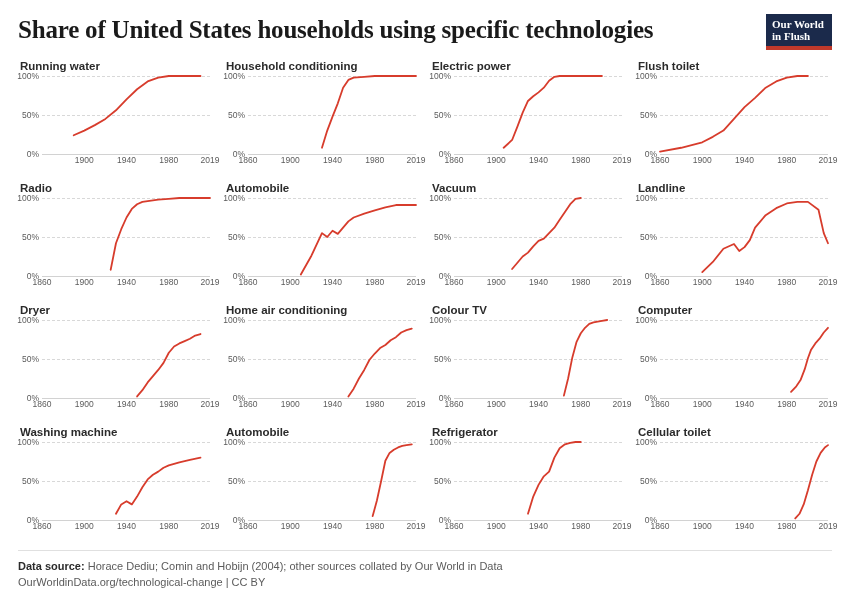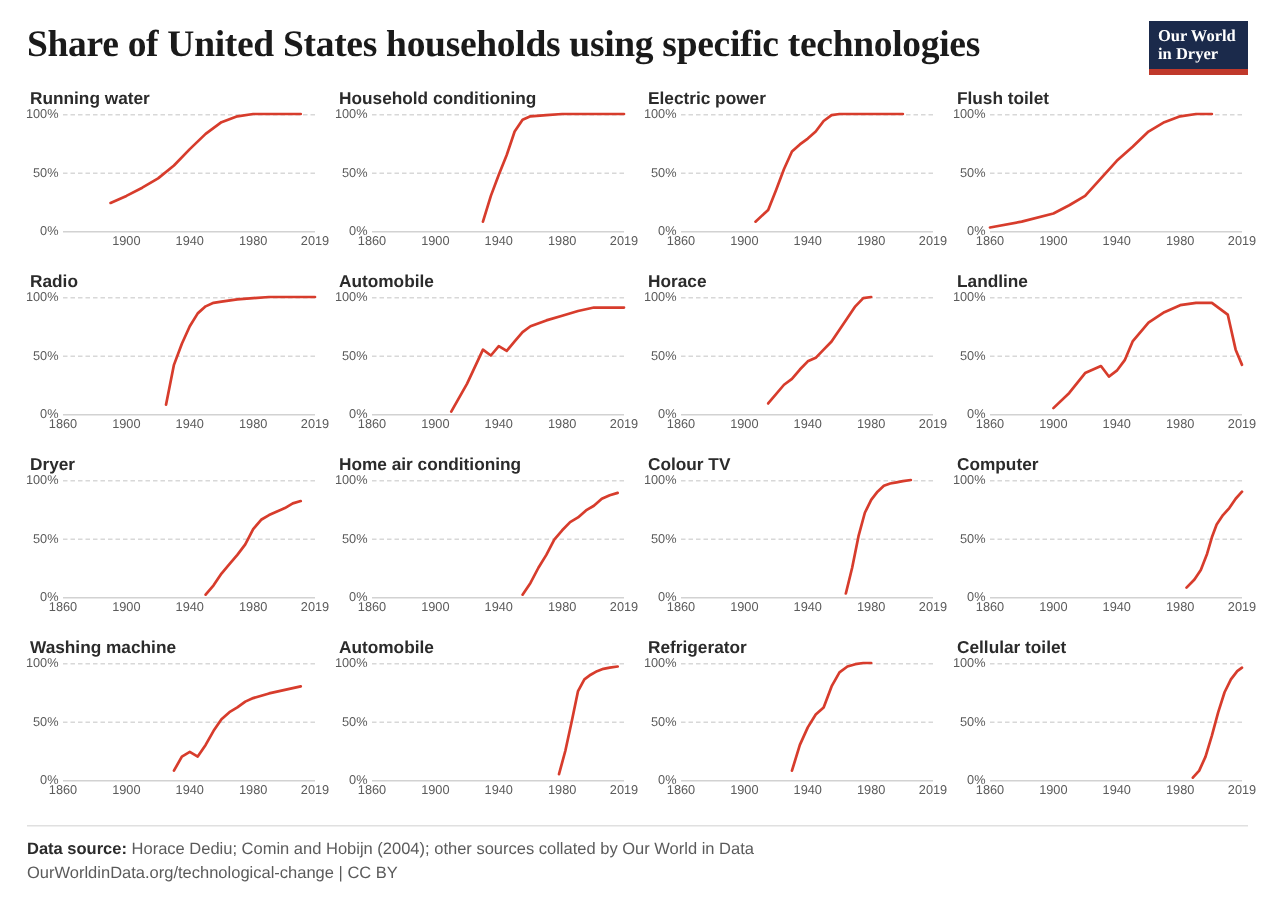--- a/index.html
+++ b/index.html
@@ -65,21 +65,21 @@
 </style>
 </head>
 <body>
 
 <div class="page">
 
   <div class="header">
     <h1 class="title">Share of United States households using specific technologies</h1>
     <div class="owid-logo">
       <span>Our World</span>
-      <span>in Dryer</span>
+      <span>in Flush</span>
     </div>
   </div>
 
   <div class="grid">
       <div class="panel">
         <div class="panel-title">Running water</div>
         <div class="plot">
           <div class="gridline solid" style="top: 100%;"></div>
           <div class="ylabel" style="top: 100%;">0%</div>
           <div class="gridline" style="top: 50%;"></div>
@@ -196,21 +196,21 @@
         </div>
         <div class="xaxis">
           <div class="xtick" style="left: 0%;">1860</div>
           <div class="xtick" style="left: 25.1572%;">1900</div>
           <div class="xtick" style="left: 50.3145%;">1940</div>
           <div class="xtick" style="left: 75.4717%;">1980</div>
           <div class="xtick" style="left: 100%;">2019</div>
         </div>
       </div>
       <div class="panel">
-        <div class="panel-title">Horace</div>
+        <div class="panel-title">Vacuum</div>
         <div class="plot">
           <div class="gridline solid" style="top: 100%;"></div>
           <div class="ylabel" style="top: 100%;">0%</div>
           <div class="gridline" style="top: 50%;"></div>
           <div class="ylabel" style="top: 50%;">50%</div>
           <div class="gridline" style="top: 0%;"></div>
           <div class="ylabel" style="top: 0%;">100%</div>
           <svg class="series" viewBox="0 0 100 100" preserveAspectRatio="none">
             <polyline class="line" points="34.59,91.00 40.88,75.00 44.03,70.00 47.17,62.00 50.31,55.00 53.46,52.00 56.60,45.00 59.75,38.00 62.89,28.00 66.04,18.00 69.18,8.00 72.33,1.00 75.47,0.00" vector-effect="non-scaling-stroke"></polyline>
           </svg>

